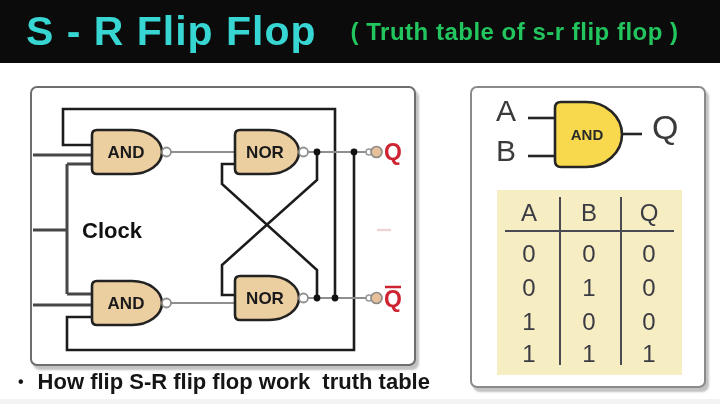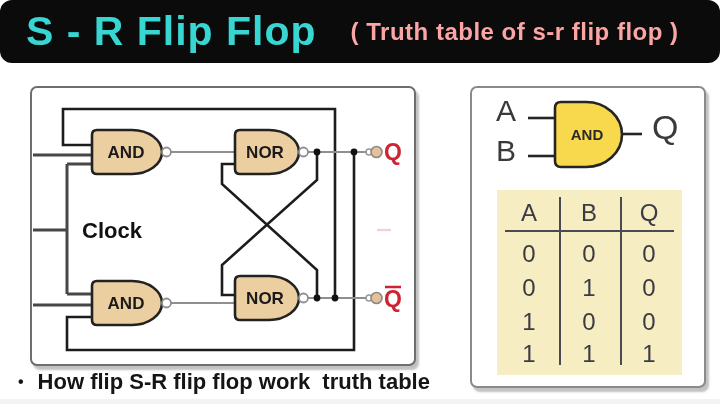--- a/index.html
+++ b/index.html
@@ -3,29 +3,29 @@
 <meta charset="utf-8">
 <style>
   html,body{margin:0;padding:0;background:#ffffff;}
   #stage{
     position:relative;width:720px;height:404px;overflow:hidden;
     background:#ffffff;font-family:"Liberation Sans",sans-serif;
   }
   
   .header{
     position:absolute;left:0;top:0;width:720px;height:63px;
-    background:#0b0b0b;display:flex;align-items:center;border-radius:12px;
+    background:#0b0b0b;display:flex;align-items:center;
   }
   .header .title{
     margin-left:26px;font-size:41px;font-weight:bold;letter-spacing:1px;
     color:#38d6d2;white-space:nowrap;
   }
   .header .subtitle{
     margin-left:34px;font-size:24px;font-weight:bold;letter-spacing:.5px;
-    color:#fca5a5;white-space:nowrap;
+    color:#22c55e;white-space:nowrap;
   }
   
   .panel{
     position:absolute;background:#ffffff;border-radius:7px;
     box-shadow:3px 4px 2px rgba(120,120,120,.45);
   }
   #circuit-panel{left:30px;top:86px;width:382px;height:276px;border:2.5px solid #6e6e6e;}
   #demo-panel{left:470px;top:86px;width:232px;height:298px;border:2px solid #8a8a8a;}
   #circuit-panel svg{display:block;width:100%;height:100%;}
   

